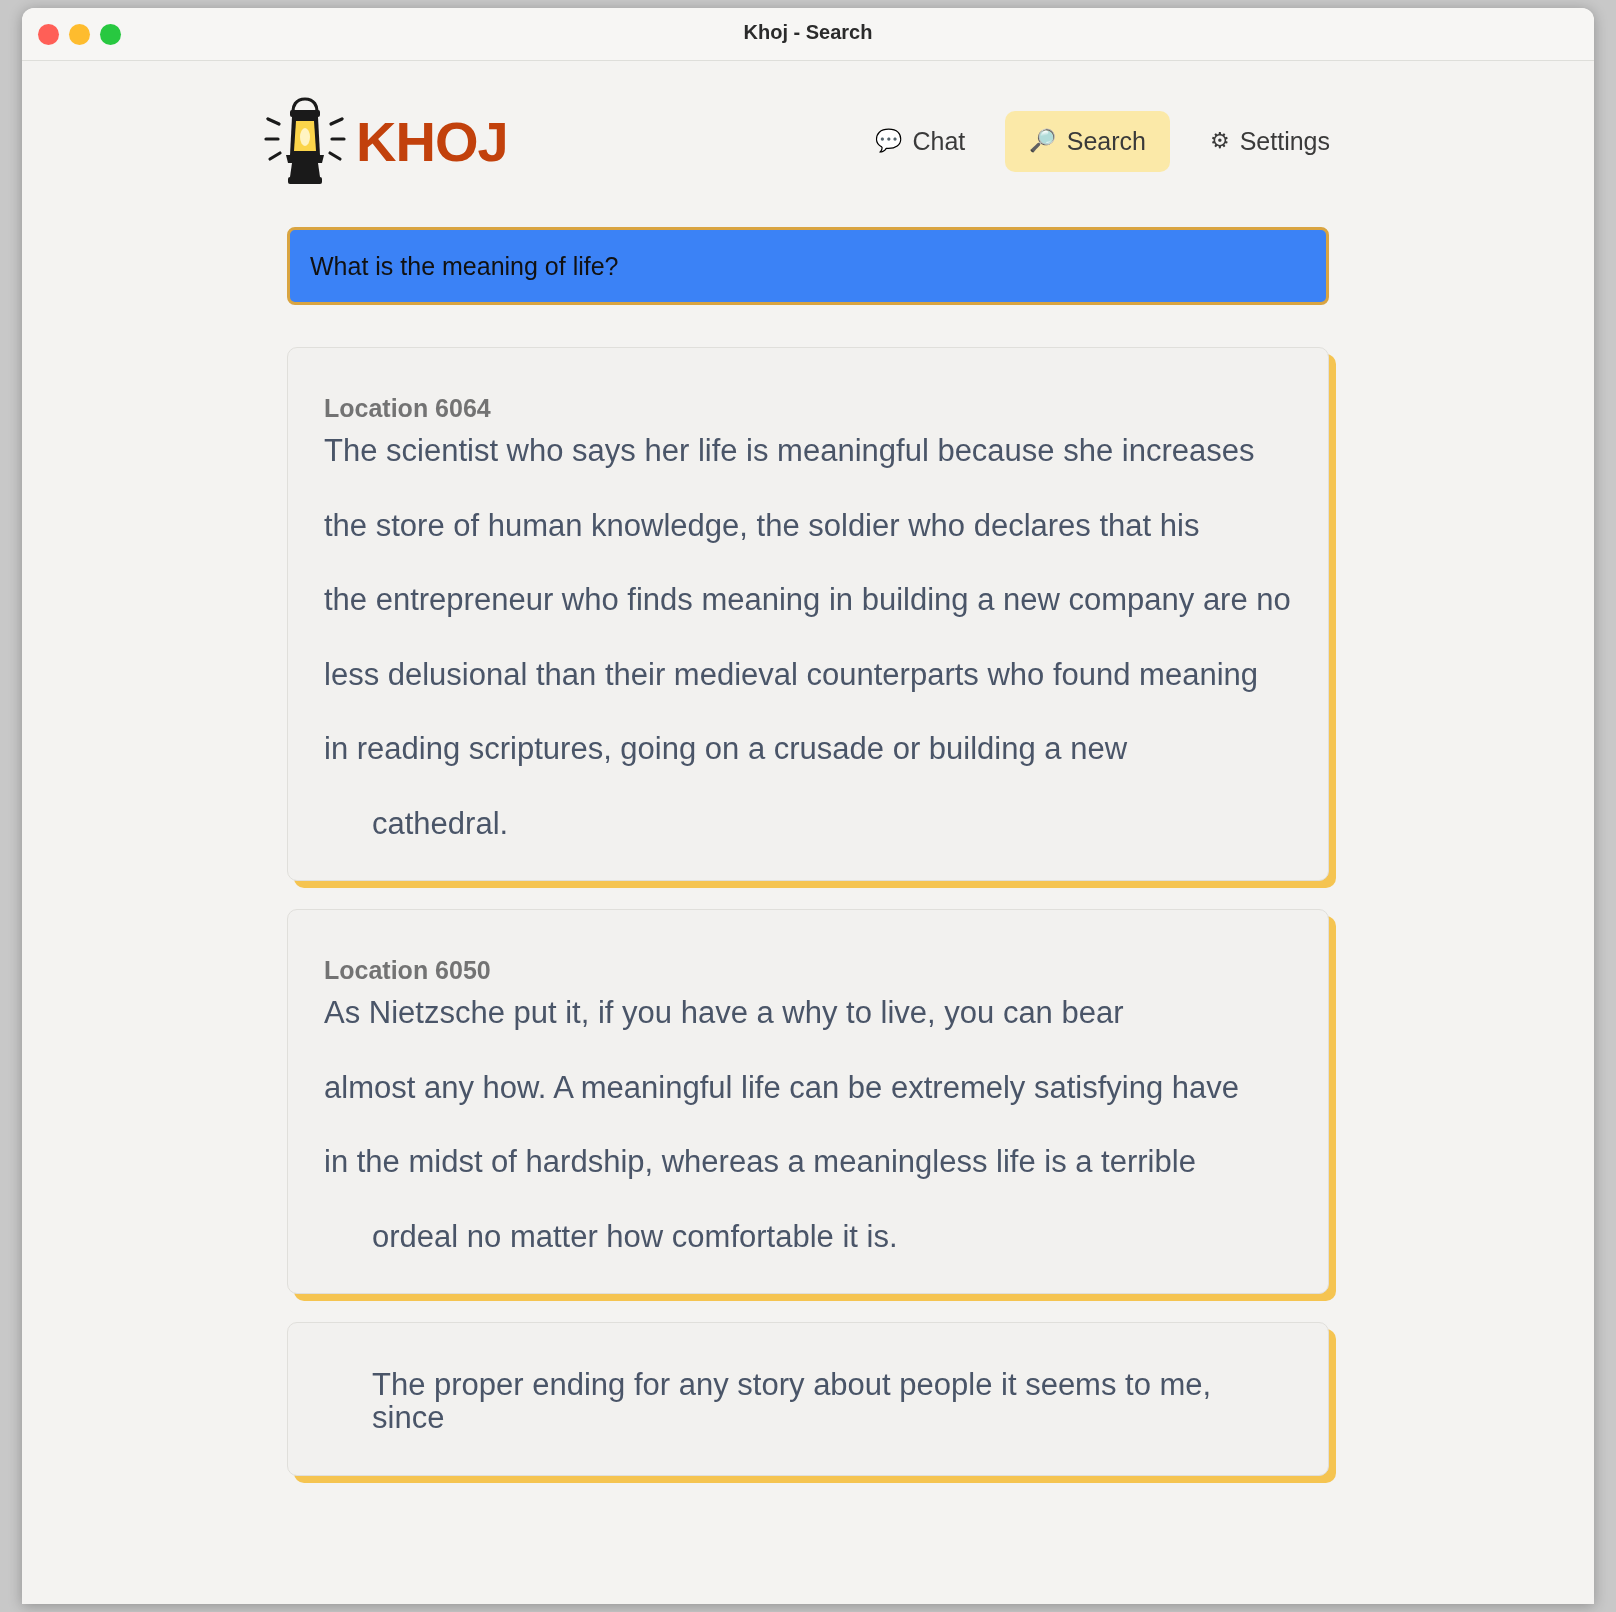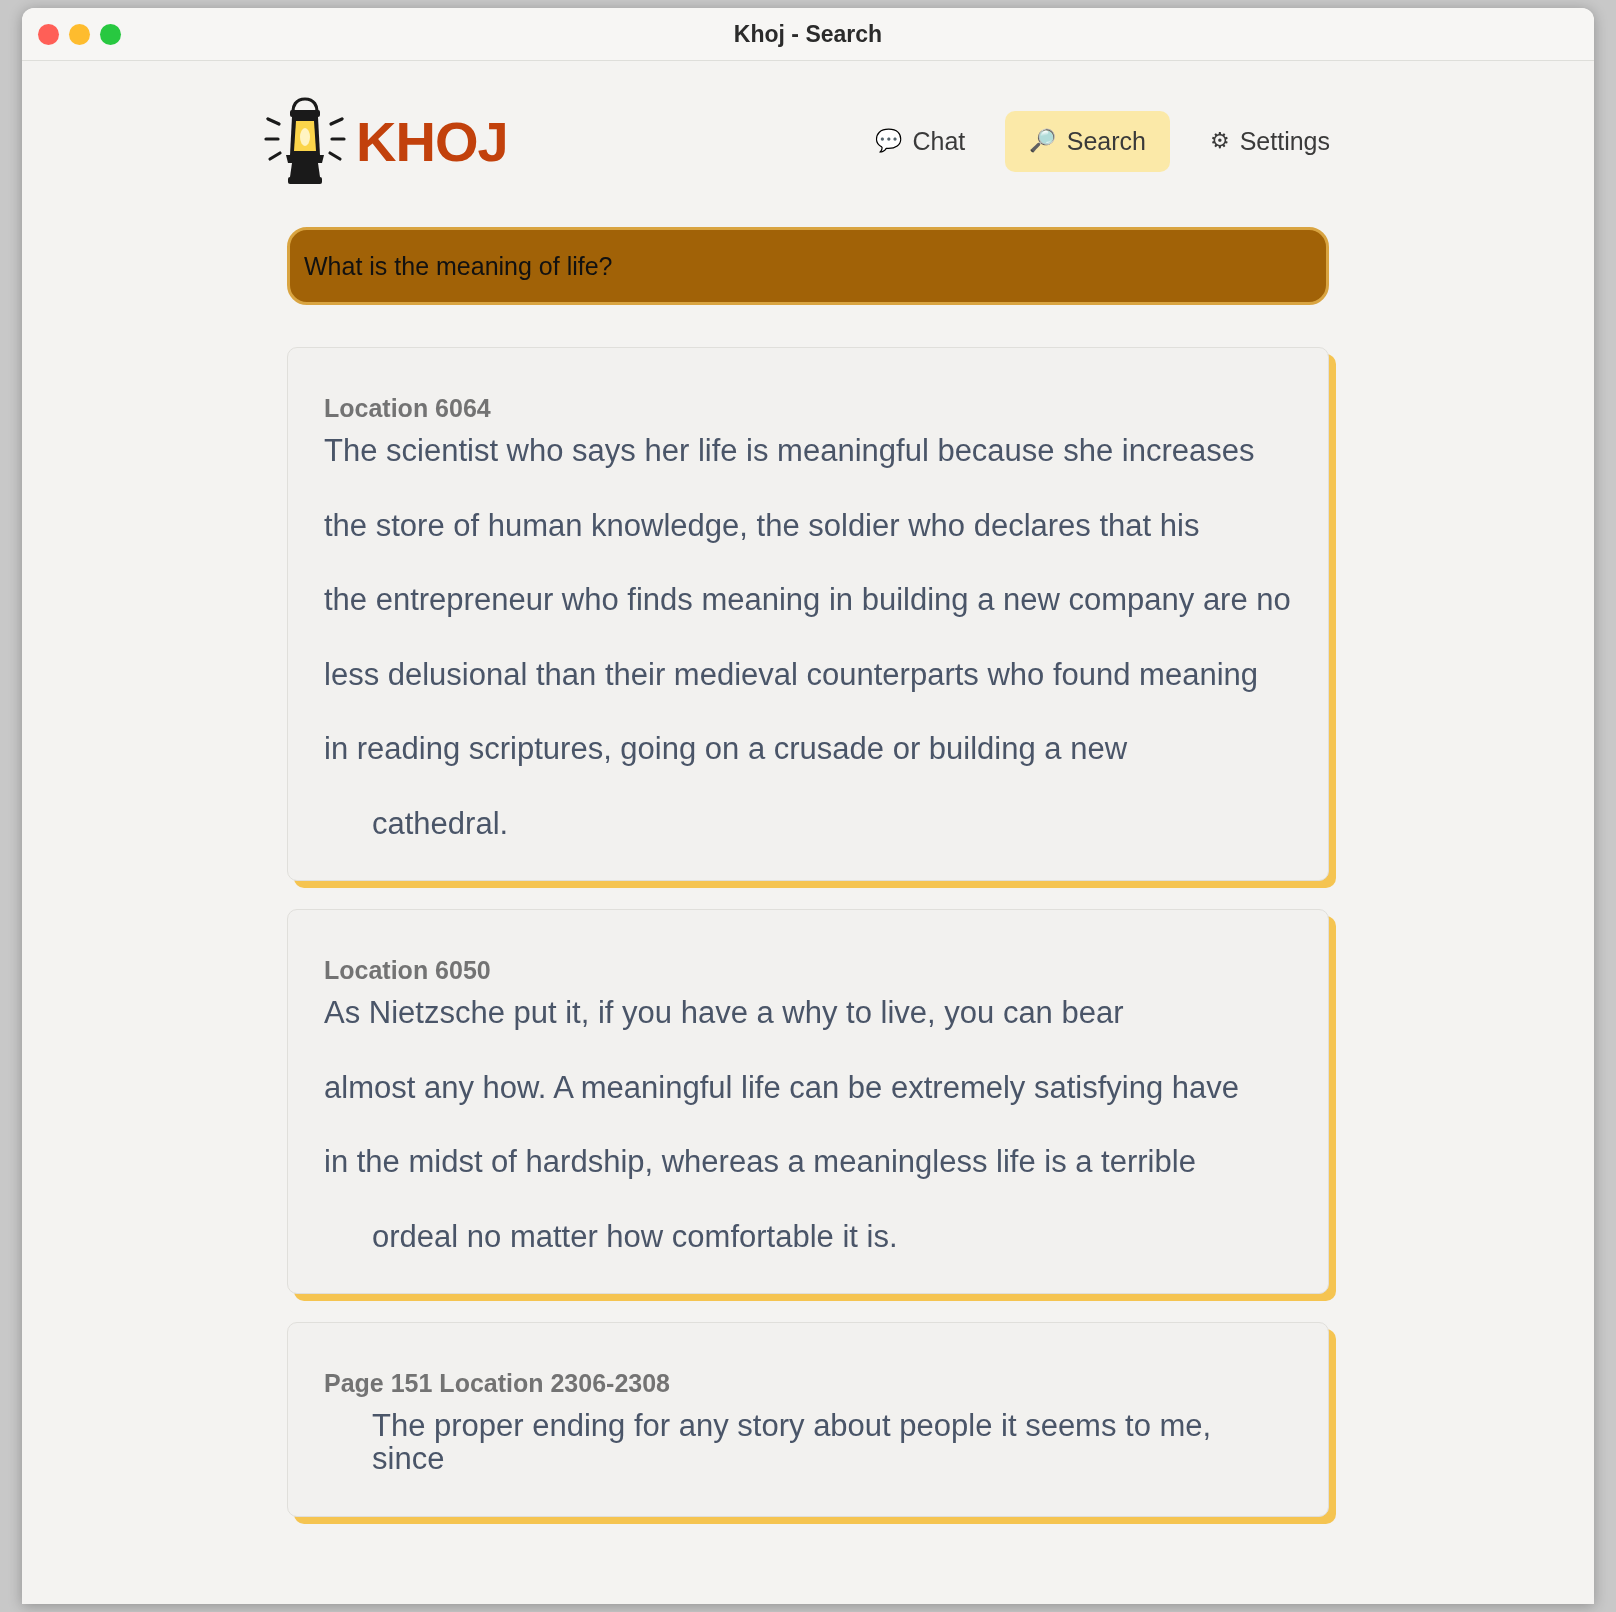--- a/index.html
+++ b/index.html
@@ -45,21 +45,21 @@
     height: 21px;
     border-radius: 50%;
   }
   .dot.red { background: #ff5f57; }
   .dot.yellow { background: #febc2e; }
   .dot.green { background: #28c840; }
   .title-text {
     position: absolute;
     left: 0; right: 0; top: 13px;
     text-align: center;
-    font-size: 23px;
+    font-size: 20px;
     font-weight: bold;
     color: #2b2b2b;
   }
   .content {
     position: relative;
     height: calc(100% - 53px);
     background: #f4f3f1;
     overflow: hidden;
   }
   .header {
@@ -102,25 +102,25 @@
   .nav-icon { font-size: 22px; line-height: 1; }
   .search-wrap {
     padding: 0 265px 0 265px;
     margin-top: 36px;
   }
   .search-input {
     width: 100%;
     box-sizing: border-box;
     height: 78px;
     border: 3px solid #d9a441;
-    border-radius: 20px;
-    background: #a16207;
+    border-radius: 8px;
+    background: #3b82f6;
     font-size: 25px;
     color: #111;
-    padding: 0 14px;
+    padding: 0 20px;
     outline: none;
     font-family: "Liberation Sans", sans-serif;
   }
   .results {
     margin-top: 42px;
     padding: 0 265px 0 265px;
     height: calc(100% - 300px);
     overflow: hidden;
   }
   .card {
@@ -223,20 +223,19 @@
 
         <div class="card">
           <div class="card-title">Location 6050</div>
           <p class="card-line">As Nietzsche put it, if you have a why to live, you can bear</p>
           <p class="card-line">almost any how. A meaningful life can be extremely satisfying have</p>
           <p class="card-line">in the midst of hardship, whereas a meaningless life is a terrible</p>
           <p class="card-line">ordeal no matter how comfortable it is.</p>
         </div>
 
         <div class="card">
-          <div class="card-title">Page 151 Location 2306-2308</div>
           <p class="card-line">The proper ending for any story about people it seems to me, since</p>
         </div>
 
       </div>
     </div>
   </div>
 </div>
 
 </body></html>

